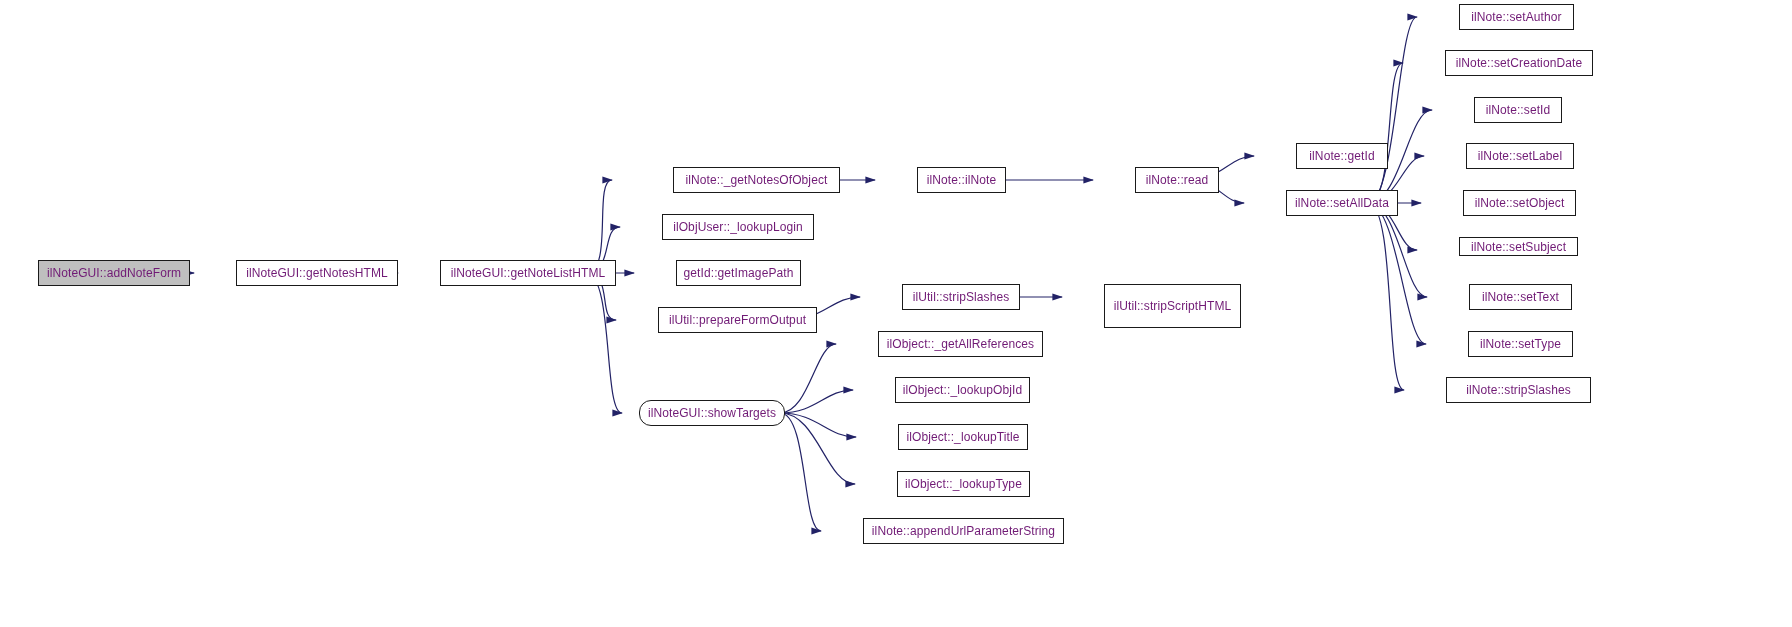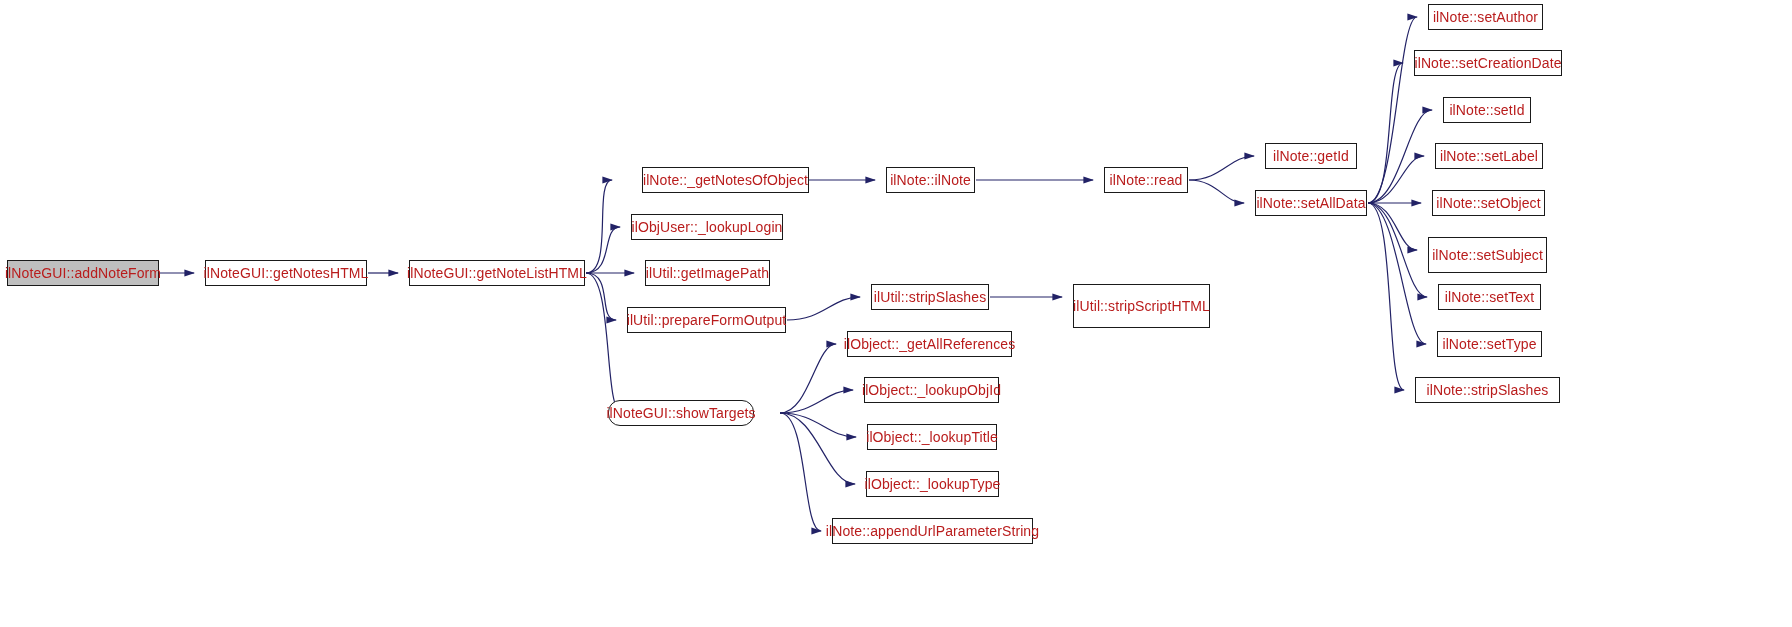--- a/index.html
+++ b/index.html
@@ -23,29 +23,30 @@
     top: 0;
     width: 1792px;
     height: 627px;
     pointer-events: none;
   }
   .node {
     position: absolute;
     box-sizing: border-box;
     border: 1px solid #1a1a1a;
     background: #ffffff;
-    color: #b91c1c;
-    font-size: 14px;
+    color: #701a75;
+    font-size: 12px;
     line-height: 1;
     display: flex;
     align-items: center;
     justify-content: center;
     white-space: nowrap;
     padding: 0 7px;
     letter-spacing: 0.1px;
+    margin-left: 31px;
   }
   .node.root {
     background: #bfbfbf;
   }
 </style>
 </head>
 <body>
 
 <div id="canvas">
   <svg id="edges" xmlns="http://www.w3.org/2000/svg">
@@ -83,37 +84,37 @@
         <path d="M1368,203 C1398.15,203 1404.85,344 1426,344" fill="none" stroke="#222266" stroke-width="1.2" marker-end="url(#arrow)"></path>
         <path d="M1368,203 C1396,203 1385,390 1404,390" fill="none" stroke="#222266" stroke-width="1.2" marker-end="url(#arrow)"></path>
       </g>
   </svg>
   <div id="nodes">
       <div class="node root" style="left: 7px; top: 260px; width: 152px; height: 26px;">ilNoteGUI::addNoteForm</div>
       <div class="node" style="left: 205px; top: 260px; width: 162px; height: 26px;">ilNoteGUI::getNotesHTML</div>
       <div class="node" style="left: 409px; top: 260px; width: 176px; height: 26px;">ilNoteGUI::getNoteListHTML</div>
       <div class="node" style="left: 642px; top: 167px; width: 167px; height: 26px;">ilNote::_getNotesOfObject</div>
       <div class="node" style="left: 631px; top: 214px; width: 152px; height: 26px;">ilObjUser::_lookupLogin</div>
-      <div class="node" style="left: 645px; top: 260px; width: 125px; height: 26px;">ilUtil::getImagePath</div>
+      <div class="node" style="left: 645px; top: 260px; width: 125px; height: 26px;">getId::getImagePath</div>
       <div class="node" style="left: 627px; top: 307px; width: 159px; height: 26px;">ilUtil::prepareFormOutput</div>
       <div class="node" style="left: 608px; top: 400px; width: 146px; height: 26px; border-radius: 12px;">ilNoteGUI::showTargets</div>
       <div class="node" style="left: 886px; top: 167px; width: 89px; height: 26px;">ilNote::ilNote</div>
       <div class="node" style="left: 871px; top: 284px; width: 118px; height: 26px;">ilUtil::stripSlashes</div>
       <div class="node" style="left: 847px; top: 331px; width: 165px; height: 26px;">ilObject::_getAllReferences</div>
       <div class="node" style="left: 864px; top: 377px; width: 135px; height: 26px;">ilObject::_lookupObjId</div>
       <div class="node" style="left: 867px; top: 424px; width: 130px; height: 26px;">ilObject::_lookupTitle</div>
       <div class="node" style="left: 866px; top: 471px; width: 133px; height: 26px;">ilObject::_lookupType</div>
       <div class="node" style="left: 832px; top: 518px; width: 201px; height: 26px;">ilNote::appendUrlParameterString</div>
       <div class="node" style="left: 1104px; top: 167px; width: 84px; height: 26px;">ilNote::read</div>
       <div class="node" style="left: 1073px; top: 284px; width: 137px; height: 44px;">ilUtil::stripScriptHTML</div>
       <div class="node" style="left: 1265px; top: 143px; width: 92px; height: 26px;">ilNote::getId</div>
       <div class="node" style="left: 1255px; top: 190px; width: 112px; height: 26px;">ilNote::setAllData</div>
       <div class="node" style="left: 1428px; top: 4px; width: 115px; height: 26px;">ilNote::setAuthor</div>
       <div class="node" style="left: 1414px; top: 50px; width: 148px; height: 26px;">ilNote::setCreationDate</div>
       <div class="node" style="left: 1443px; top: 97px; width: 88px; height: 26px;">ilNote::setId</div>
       <div class="node" style="left: 1435px; top: 143px; width: 108px; height: 26px;">ilNote::setLabel</div>
       <div class="node" style="left: 1432px; top: 190px; width: 113px; height: 26px;">ilNote::setObject</div>
-      <div class="node" style="left: 1428px; top: 237px; width: 119px; height: 36px;">ilNote::setSubject</div>
+      <div class="node" style="left: 1428px; top: 237px; width: 119px; height: 19px;">ilNote::setSubject</div>
       <div class="node" style="left: 1438px; top: 284px; width: 103px; height: 26px;">ilNote::setText</div>
       <div class="node" style="left: 1437px; top: 331px; width: 105px; height: 26px;">ilNote::setType</div>
       <div class="node" style="left: 1415px; top: 377px; width: 145px; height: 26px;">ilNote::stripSlashes</div>
     </div>
 </div>
 
 </body></html>

